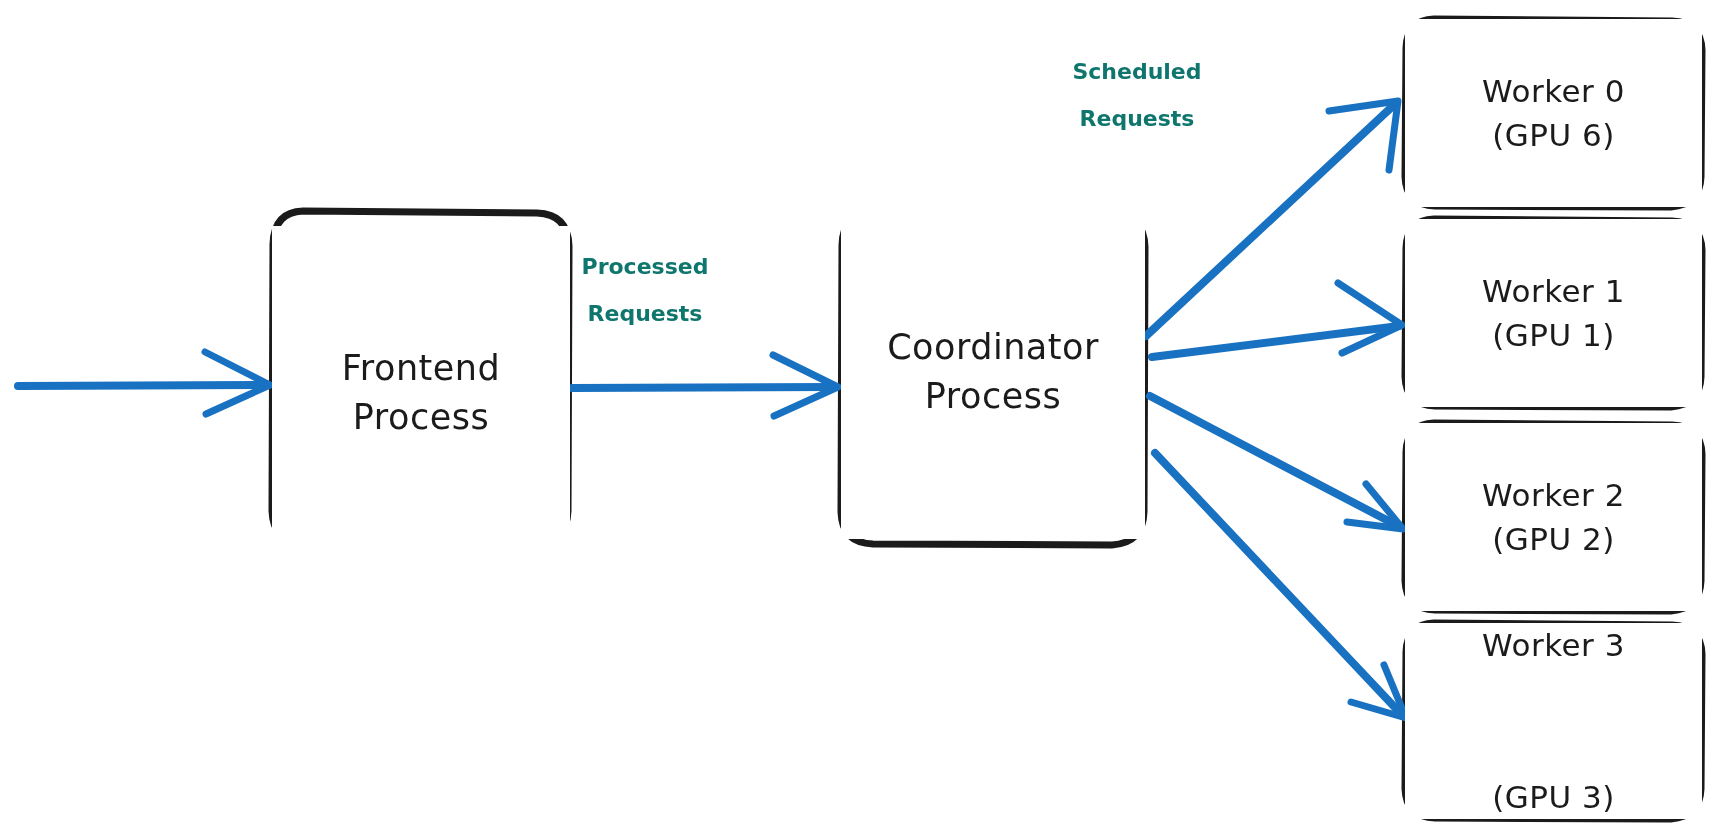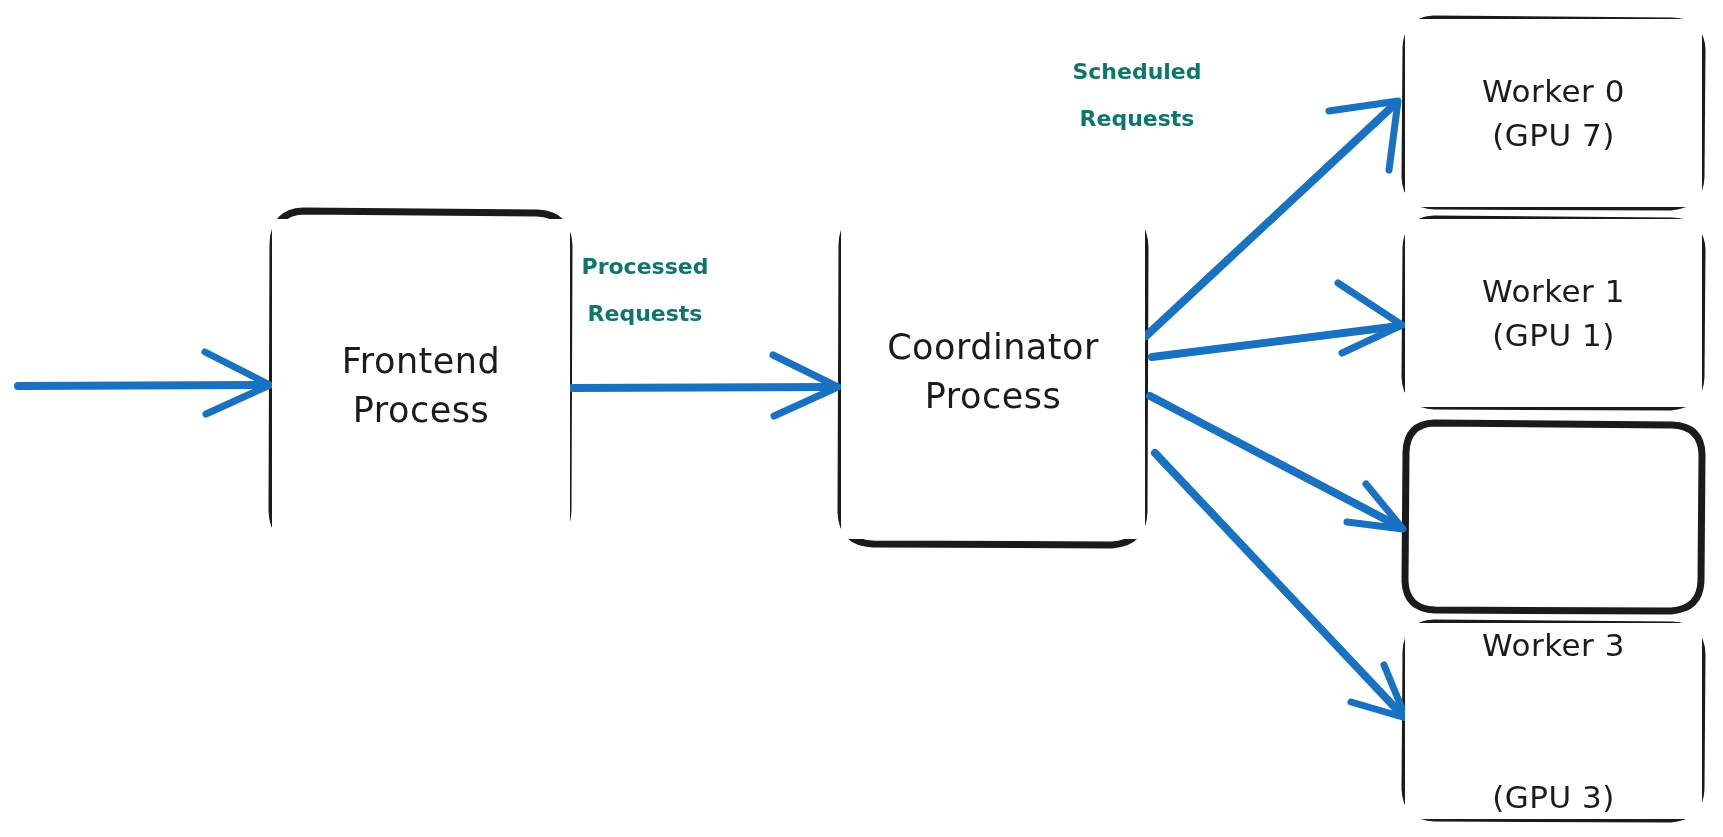--- a/index.html
+++ b/index.html
@@ -118,40 +118,44 @@
         <path d="M 1366 484 L 1403 529 L 1347 522" fill="none" stroke-width="7"></path>
       </g>
 
       <g>
         <path d="M 1155 453 L 1403 716"></path>
         <path d="M 1384 665 L 1406 718 L 1351 702" fill="none" stroke-width="7"></path>
       </g>
     </g>
   </svg>
 
-  <div class="node-box proc-box" style="left:272px; top:219px; width:298px; height:334px;">
+  <div class="node-box proc-box" style="left:272px; top:226px; width:298px; height:334px;">
     <div class="node-label">Frontend</div>
     <div class="node-label">Process</div>
   </div>
 
   <div class="node-box proc-box" style="left:841px; top:205px; width:304px; height:334px;">
     <div class="node-label">Coordinator</div>
     <div class="node-label">Process</div>
   </div>
 
   <div class="node-box worker-box" style="left:1405px; top:19px; width:297px; height:188px;">
     <div class="node-label">Worker 0</div>
-    <div class="node-label">(GPU 7)</div>
+    <div class="node-label">(GPU 6)</div>
   </div>
 
   <div class="node-box worker-box" style="left:1405px; top:219px; width:297px; height:188px;">
     <div class="node-label">Worker 1</div>
     <div class="node-label">(GPU 1)</div>
   </div>
 
+  <div class="node-box worker-box" style="left:1405px; top:423px; width:297px; height:188px;">
+    <div class="node-label">Worker 2</div>
+    <div class="node-label">(GPU 2)</div>
+  </div>
 
   <div class="node-box worker-box" style="left:1405px; top:623px; width:297px; height:196px;justify-content:space-between;">
     <div class="node-label">Worker 3</div>
     <div class="node-label">(GPU 3)</div>
   </div>
 
 
   <div class="edge-label" style="left:545px; top:243px; width:200px;">
     <div>Processed</div>
     <div>Requests</div>

